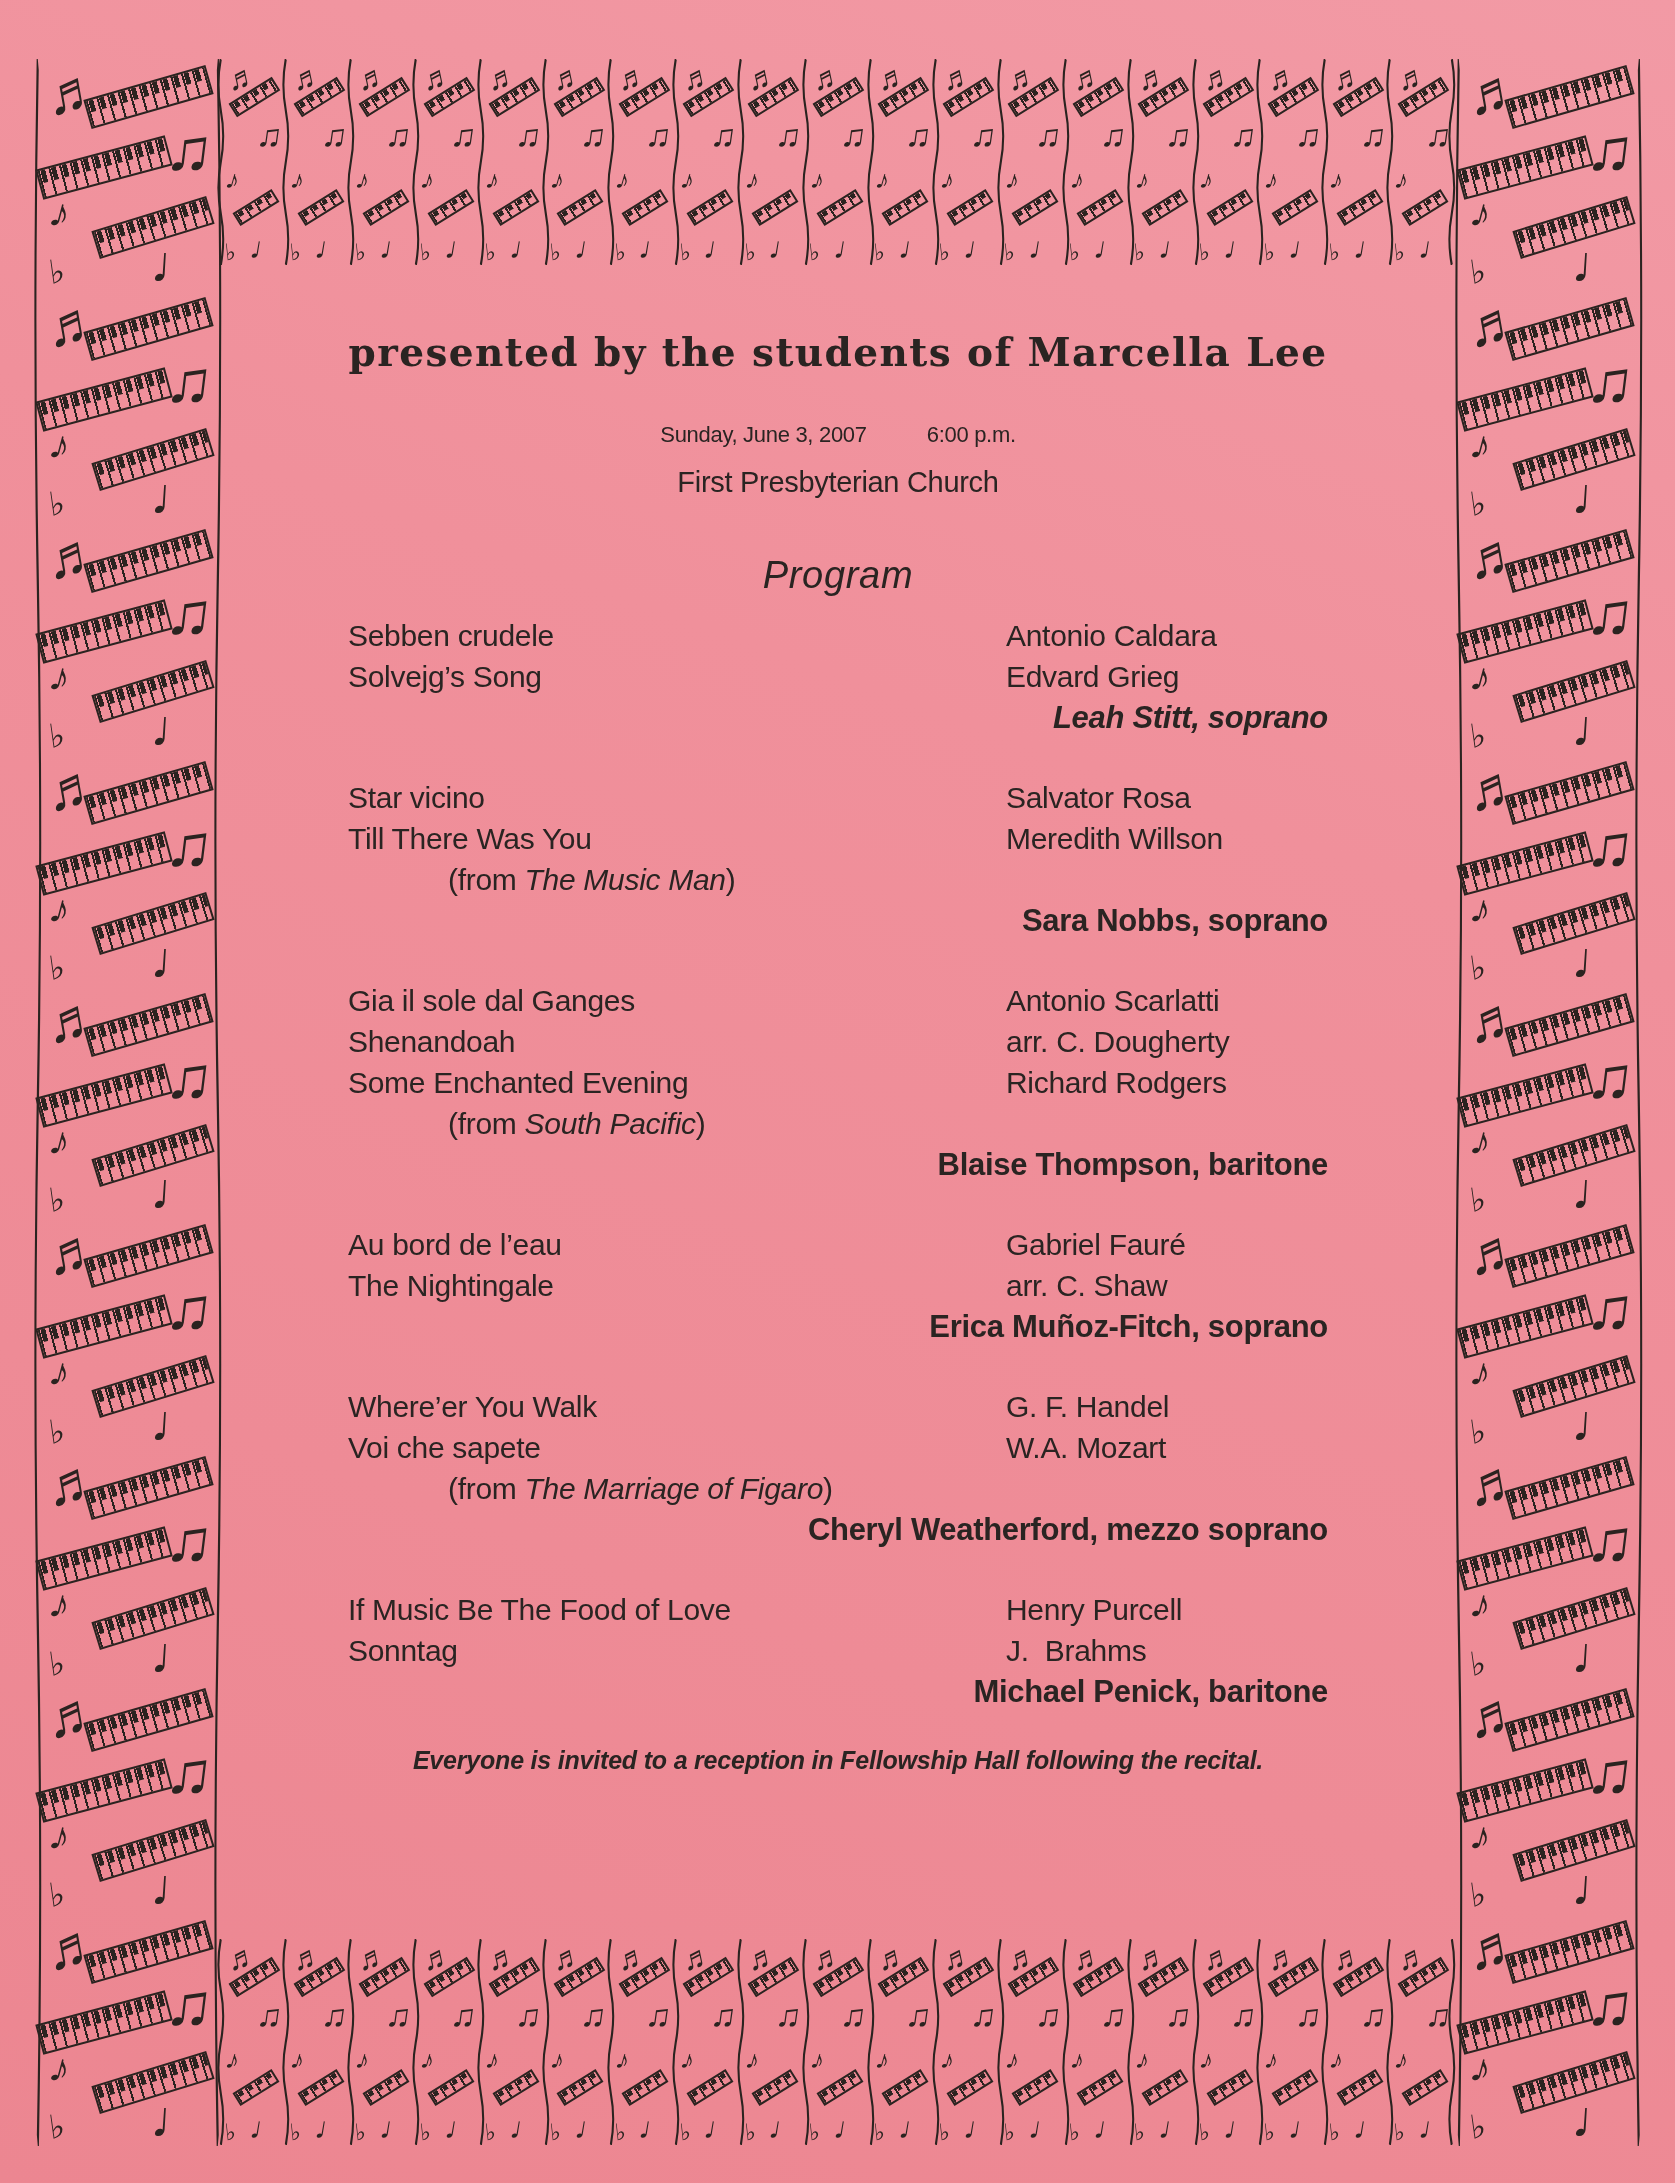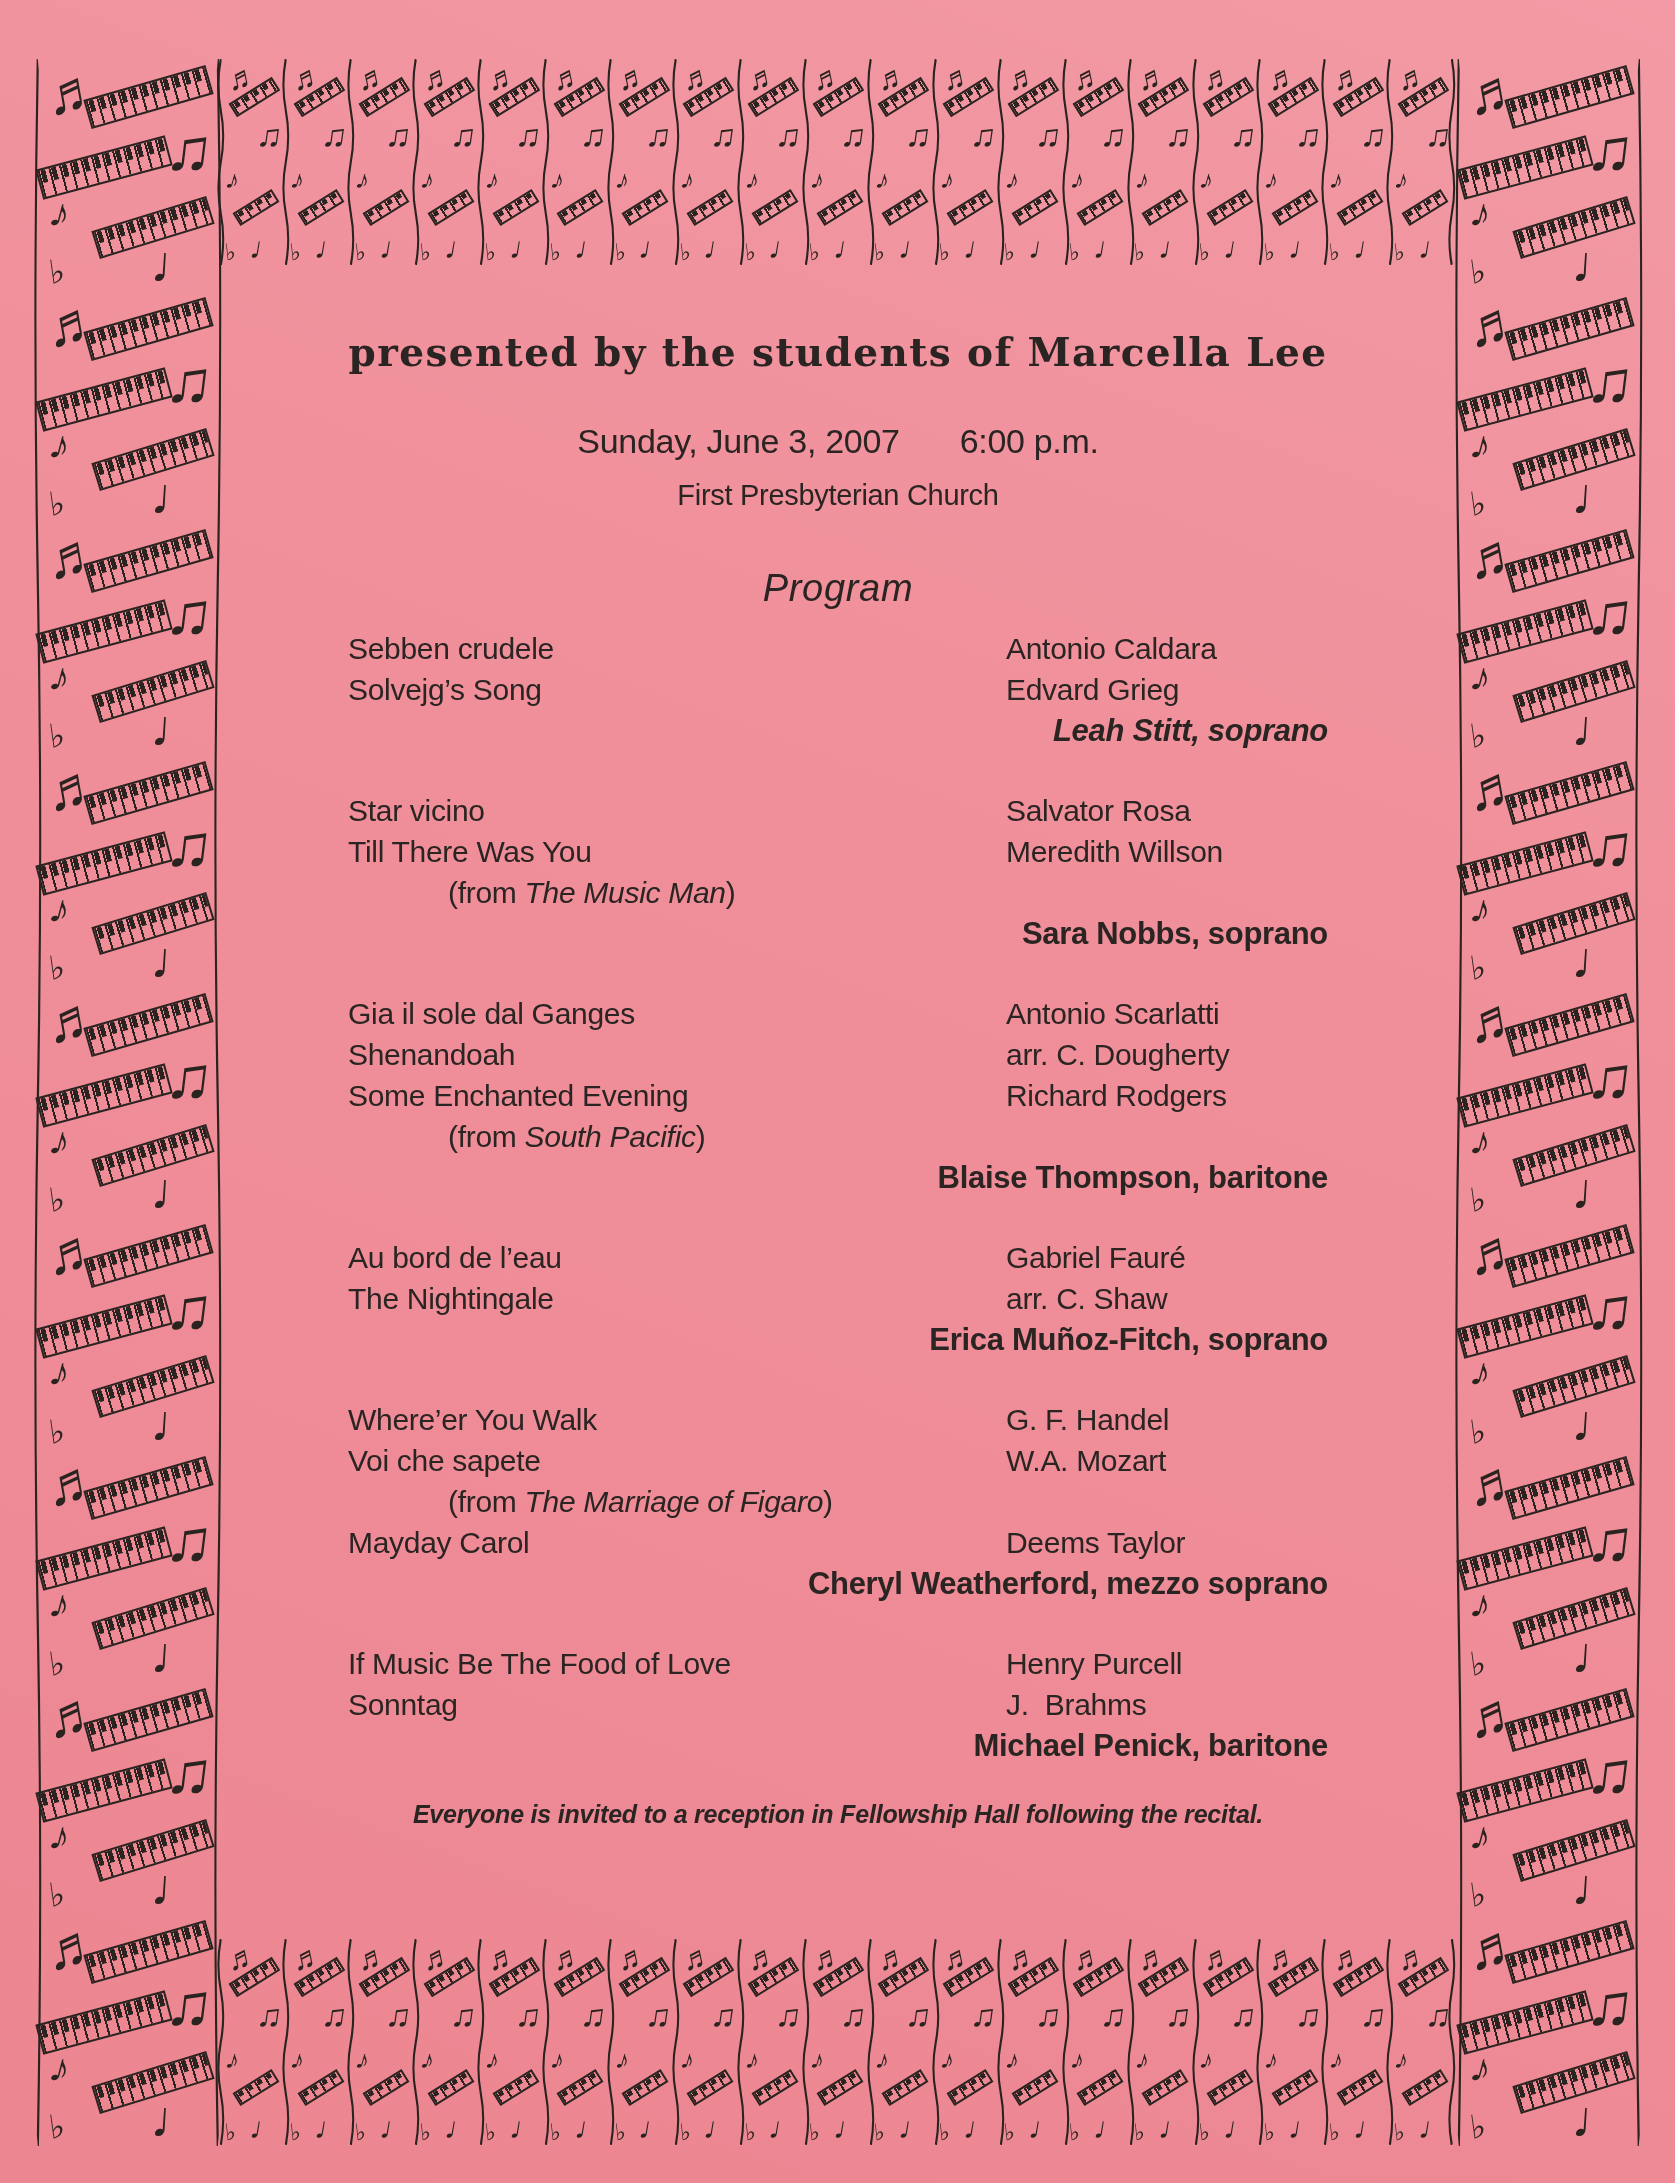--- a/index.html
+++ b/index.html
@@ -52,21 +52,21 @@
   
   .content{position:absolute; left:221px; right:221px; top:265px; bottom:244px; text-align:center;}
   .title{
     font-family:"DejaVu Serif", serif; font-weight:bold;
     font-size:48px; letter-spacing:2px; margin-top:29px; line-height:1.1;
   }
   .subtitle{
     font-family:"DejaVu Serif", serif; font-weight:bold;
     font-size:39px; letter-spacing:1.4px; margin-top:66px; line-height:1.1;
   }
-  .meta{margin-top:48px; font-size:34px; letter-spacing:-0.3px;}
+  .meta{margin-top:48px; font-size:22px; letter-spacing:-0.3px;}
   .meta .time{margin-left:60px;}
   .venue{margin-top:18px; font-size:29px; letter-spacing:-0.3px;}
   .program-h{margin-top:55px; font-size:38px; font-style:italic; letter-spacing:0.7px;}
   .groups{text-align:left; padding:0 127px; margin-top:18px; font-size:30px; letter-spacing:-0.3px;}
   .row{display:grid; grid-template-columns:658px 1fr; line-height:41px;}
   .row .composer{white-space:pre;}
   .from{padding-left:100px; line-height:41px;}
   .from em{font-style:italic;}
   .performer{text-align:right; font-weight:bold; font-size:31px; line-height:41px;}
   .performer.italic{font-style:italic;}
@@ -829,24 +829,20 @@
           <span class="song">Where’er You Walk</span>
           <span class="composer">G. F. Handel</span>
         </div>
         <div class="row">
           <span class="song">Voi che sapete</span>
           <span class="composer">W.A. Mozart</span>
         </div>
         <div class="from">
           <span>(from </span><em>The Marriage of Figaro</em><span>)</span>
         </div>
-        <div class="row">
-          <span class="song">Mayday Carol</span>
-          <span class="composer">Deems Taylor</span>
-        </div>
         <div class="performer">Cheryl Weatherford, mezzo soprano</div>
       </div>
 
       <div class="group">
         <div class="row">
           <span class="song">If Music Be The Food of Love</span>
           <span class="composer">Henry Purcell</span>
         </div>
         <div class="row">
           <span class="song">Sonntag</span>

